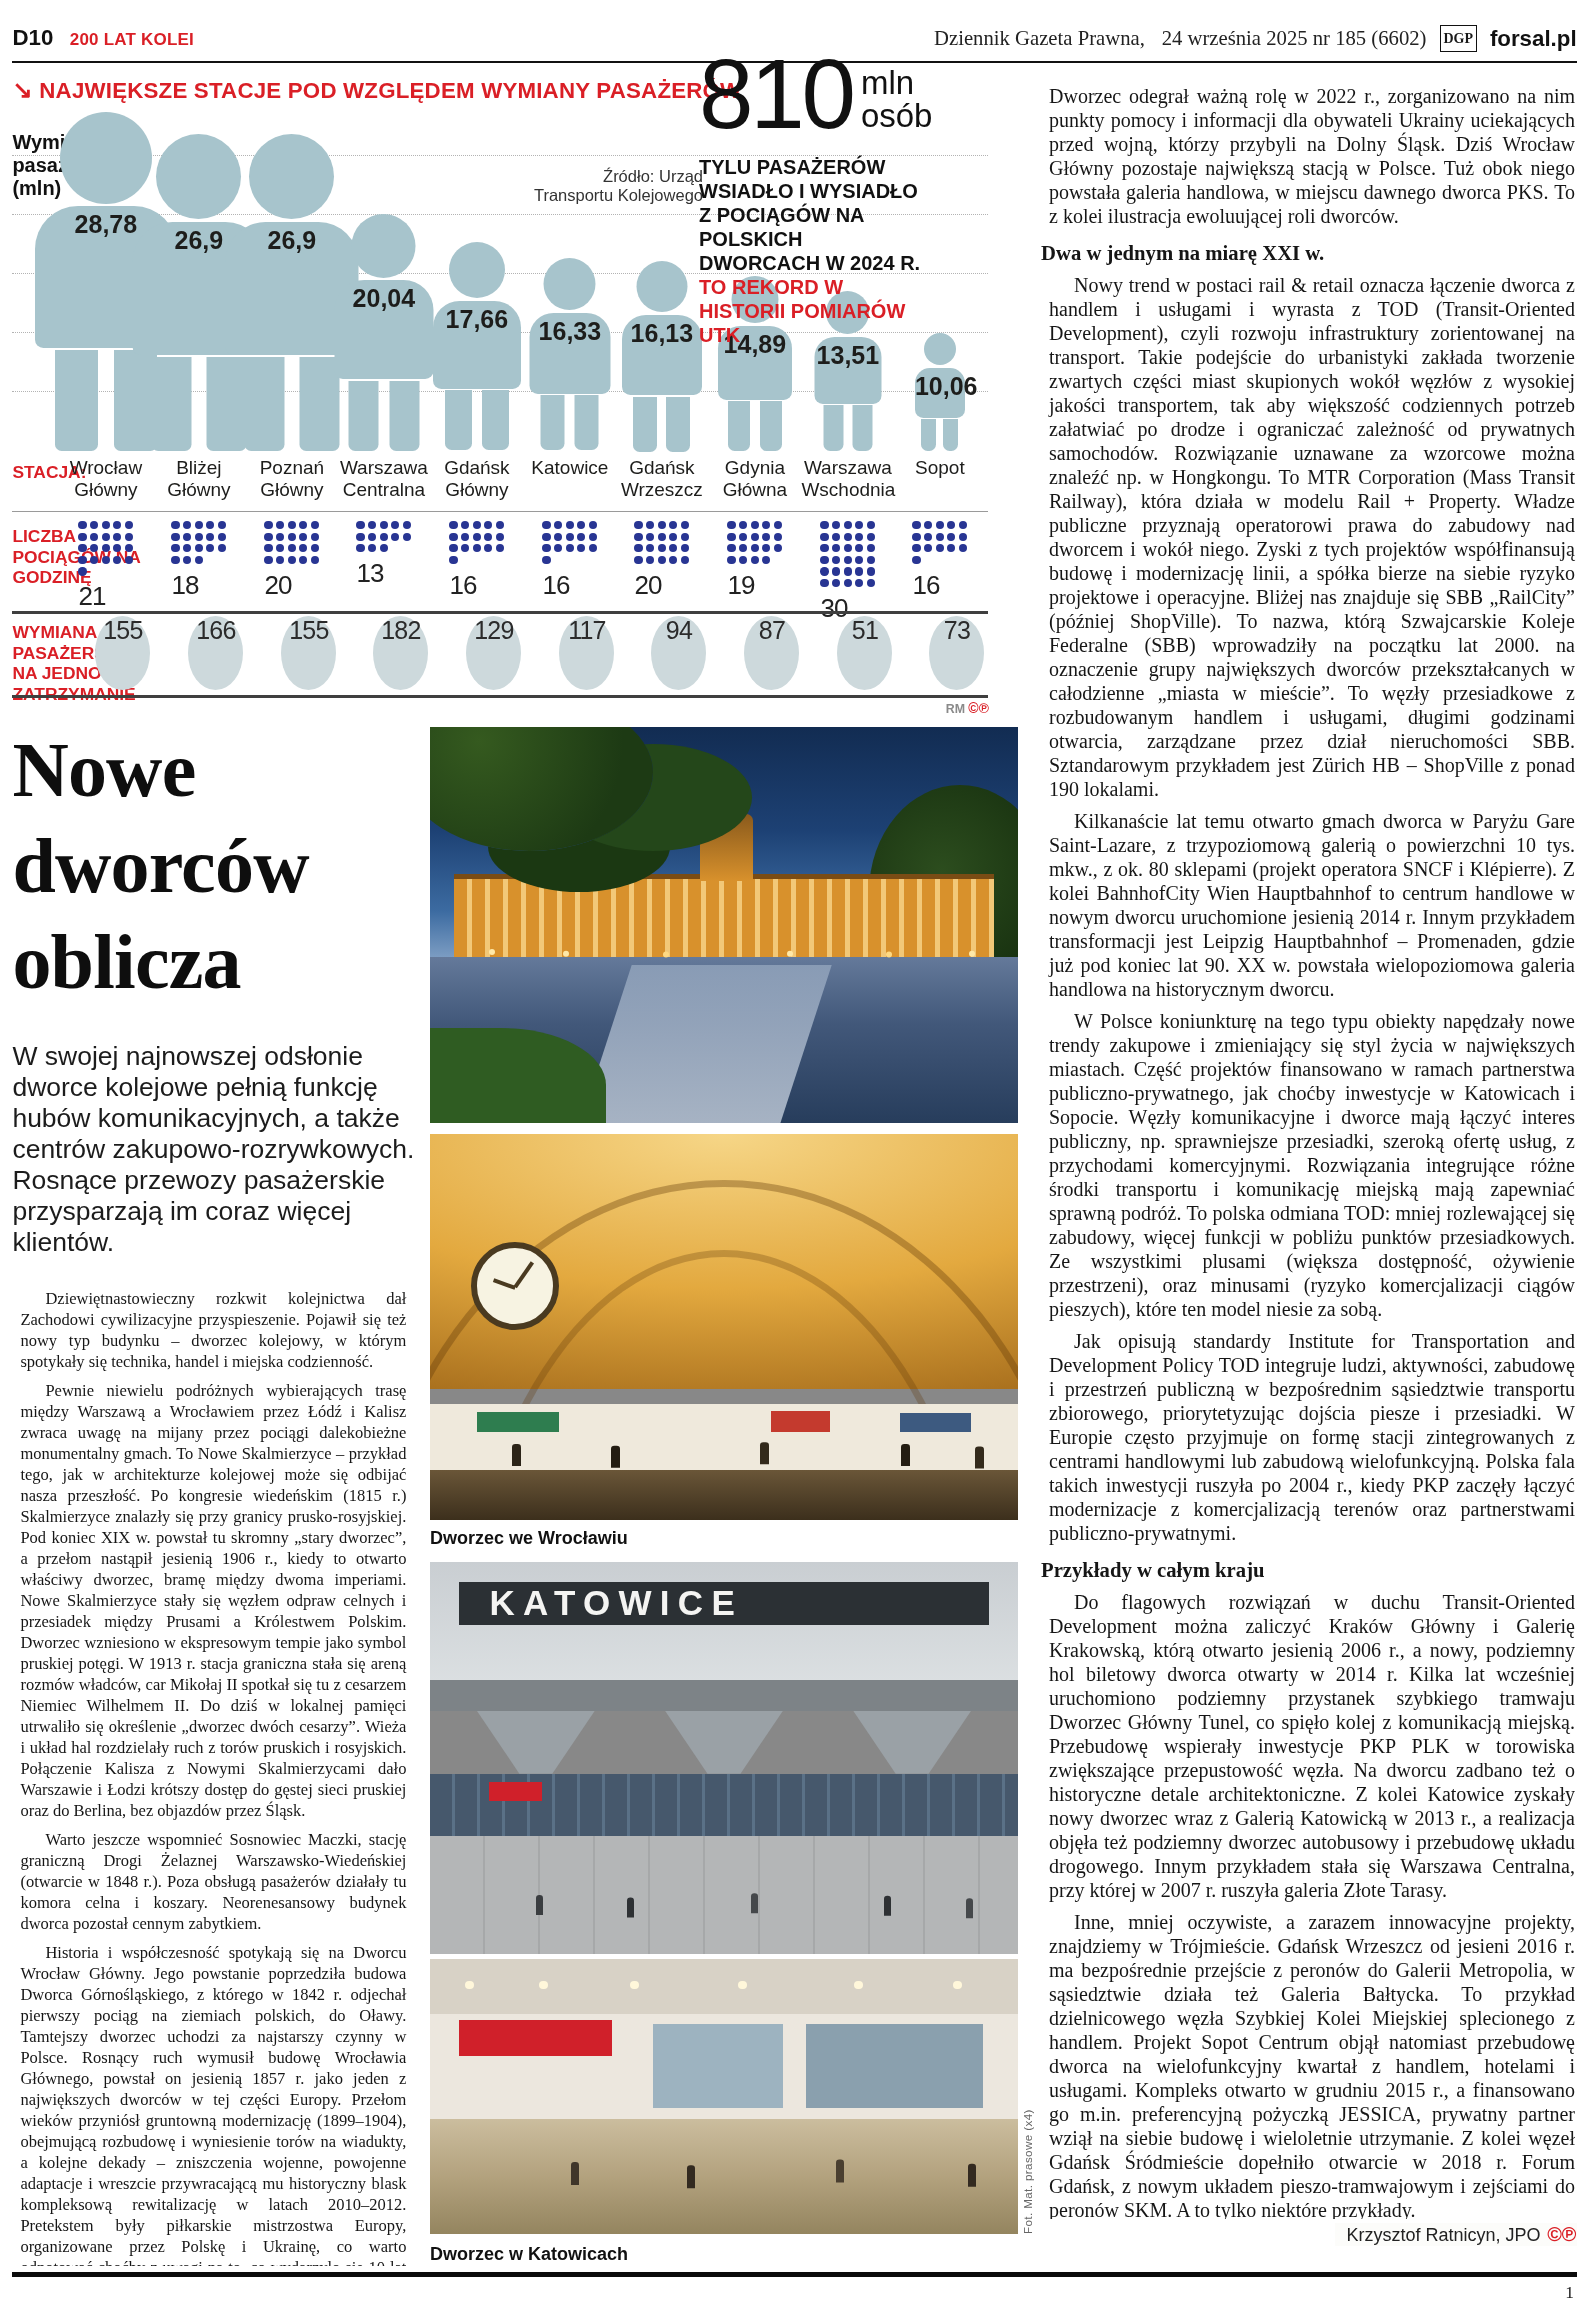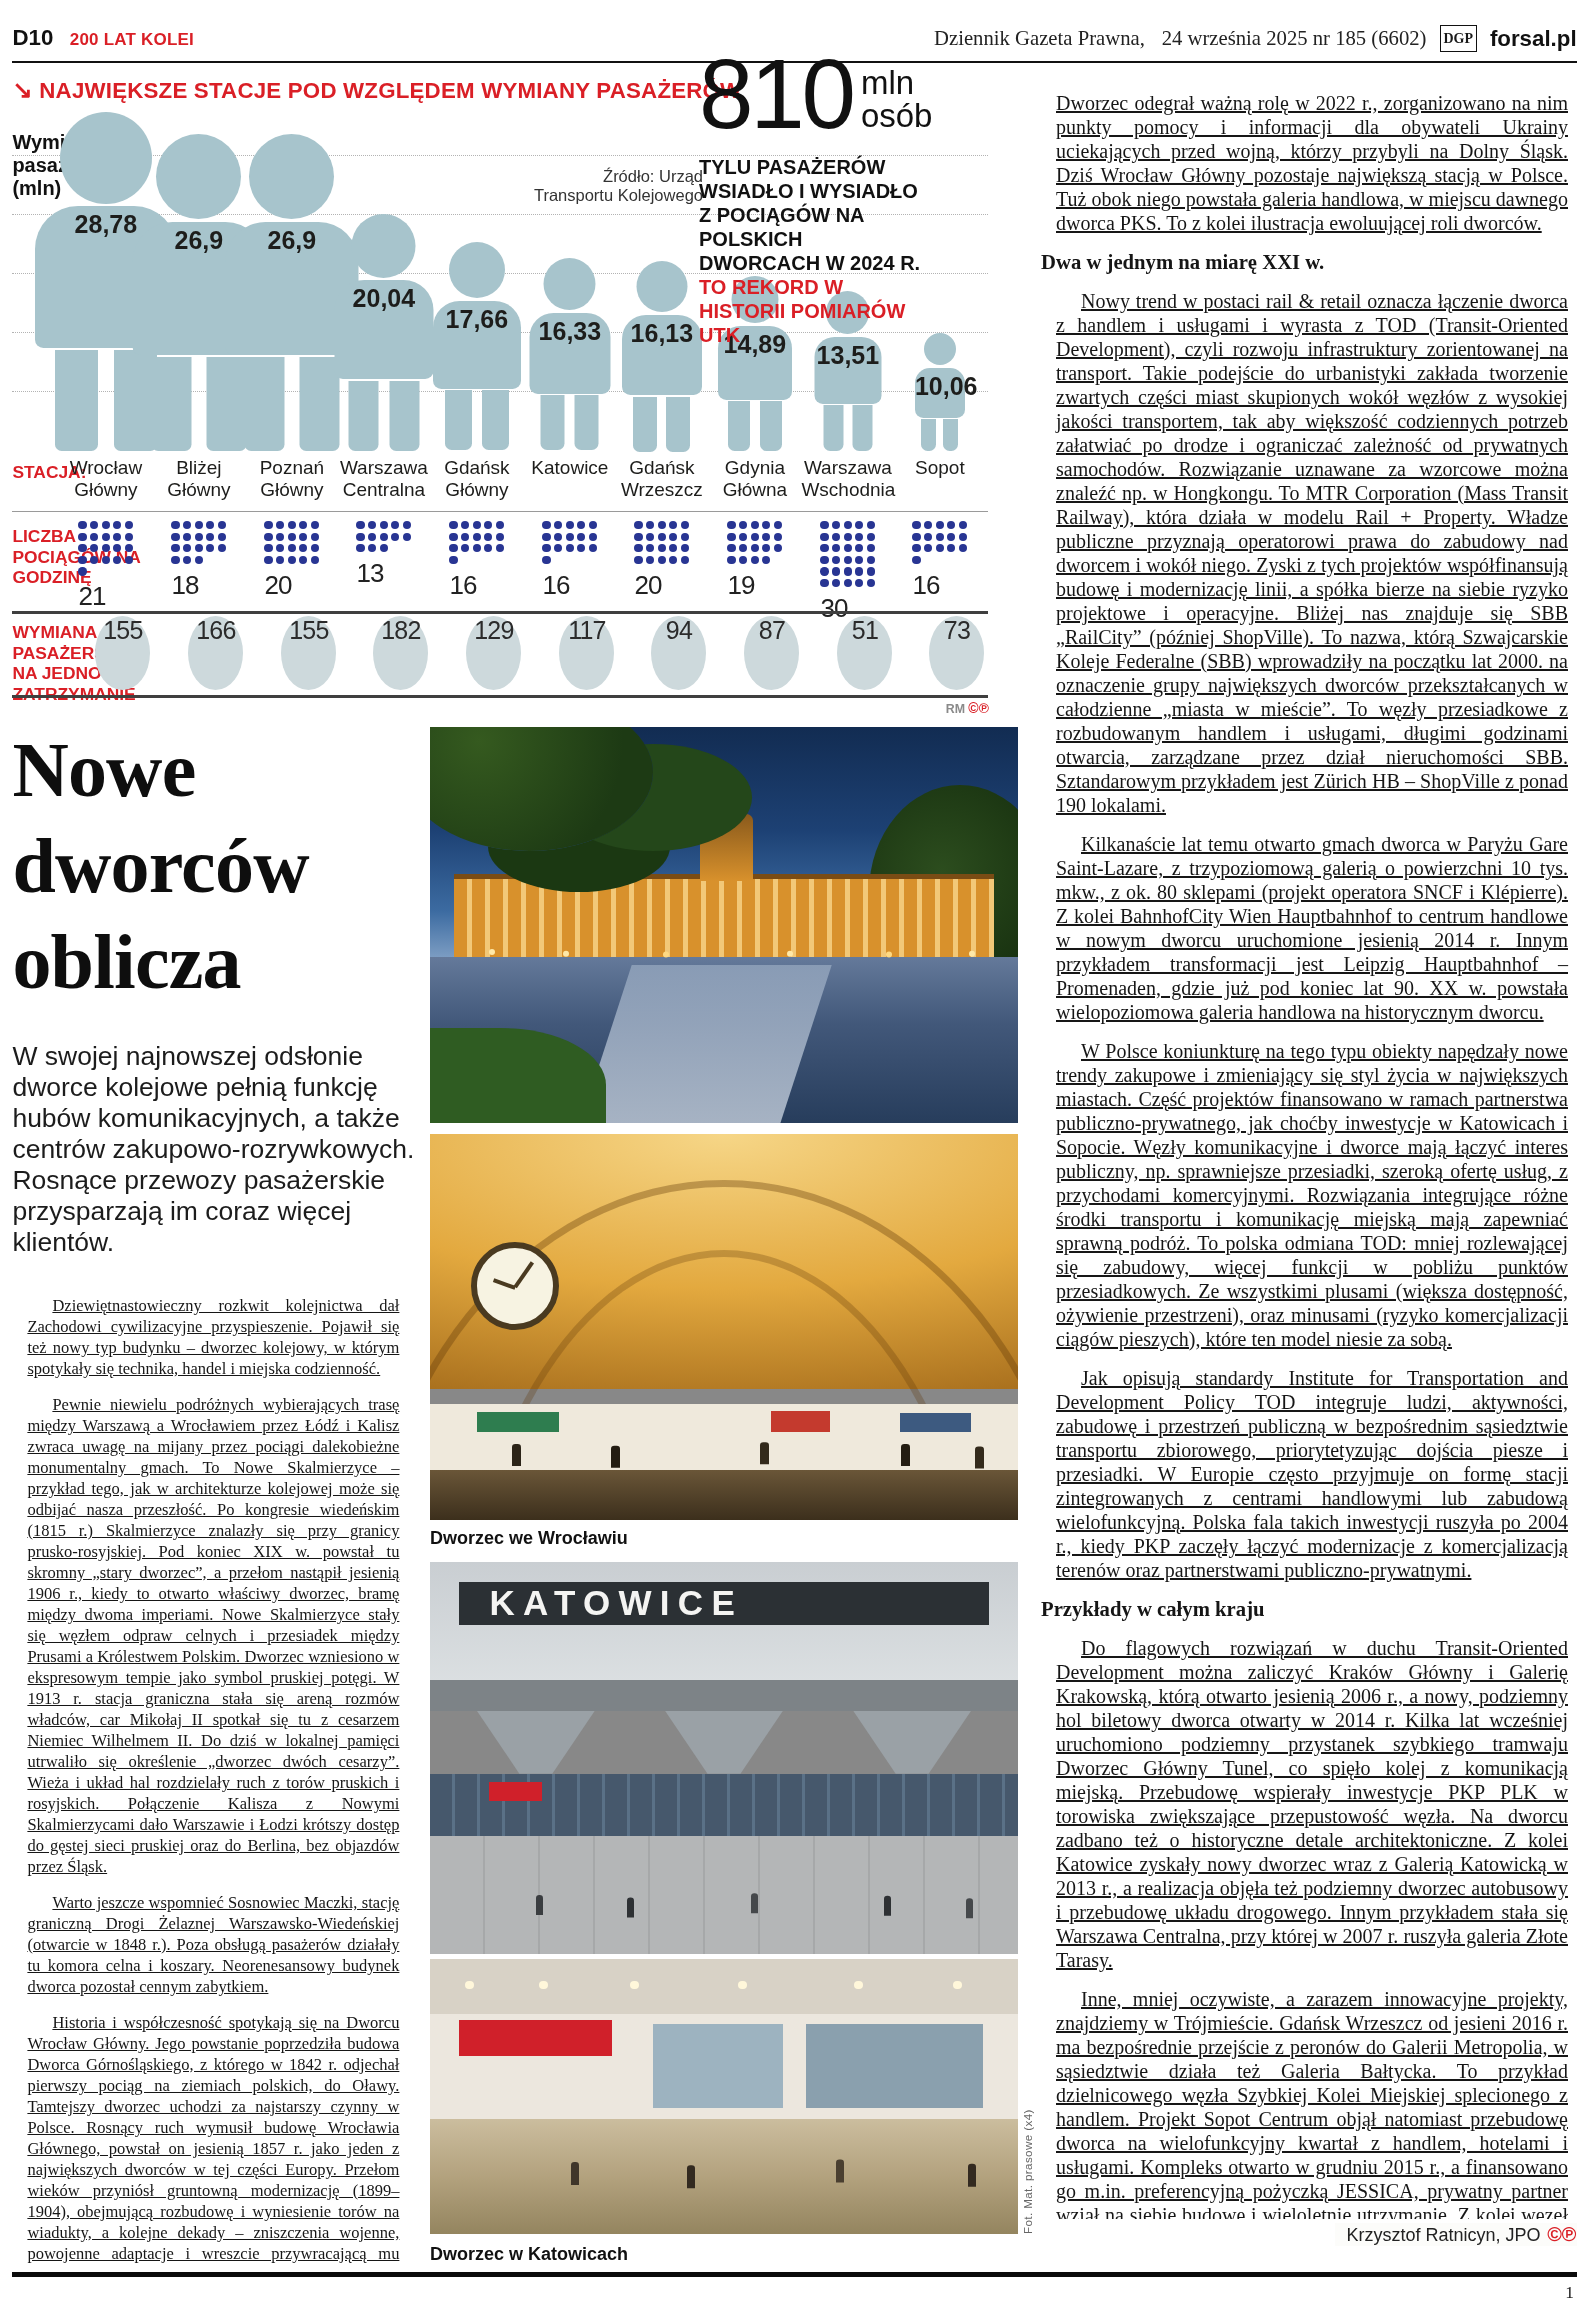--- a/index.html
+++ b/index.html
@@ -53,21 +53,21 @@
   .stat-value{font-size:98px;line-height:86px;letter-spacing:-3.3px;color:#111;}
   .stat-units{margin-left:8.3px;padding-bottom:5px;font-size:33px;line-height:33px;color:#111;}
   .stat-desc{margin-top:18px;width:223px;font-weight:bold;font-size:20px;line-height:24px;color:#111;}
   .stat-desc .red{color:#da1f26;}
   
   #headline{position:absolute;left:12.4px;top:722px;font-family:"Liberation Serif",serif;font-weight:bold;
             font-size:78px;line-height:96px;letter-spacing:-0.8px;color:#0e0e0e;}
   .lead{position:absolute;left:12.4px;top:1041px;width:418px;font-family:Liberation Sans, sans-serif;
         font-size:26.5px;line-height:31px;color:#1c1c1c;}
   .bodycol{font-family:"Liberation Serif",serif;text-align:justify;color:#161616;hyphens:auto;}
-  .bodycol p{margin:15px;text-indent:25px;text-decoration:underline;}
+  .bodycol p{margin:8px;text-indent:25px;}
   #leftcol{position:absolute;left:12.4px;top:1280px;width:402px;height:986px;overflow:hidden;
            font-size:16.5px;line-height:21px;}
   #rightcol{position:absolute;left:1041px;top:76px;width:542px;height:2143px;overflow:hidden;
             font-size:20px;line-height:24px;}
   #rightcol h3{font-family:"Liberation Serif",serif;font-weight:bold;font-size:20.7px;margin:13.2px 0 6.6px;text-indent:0;}
   #rightcol p.noind{text-indent:0;}
   .byline{position:absolute;right:12.4px;top:2223px;background:#fcfcfa;padding-left:11.6px;
           font-size:18px;color:#222;}
   .byline .marks{color:#da1f26;font-weight:bold;font-size:20px;margin-left:6.6px;}
   

